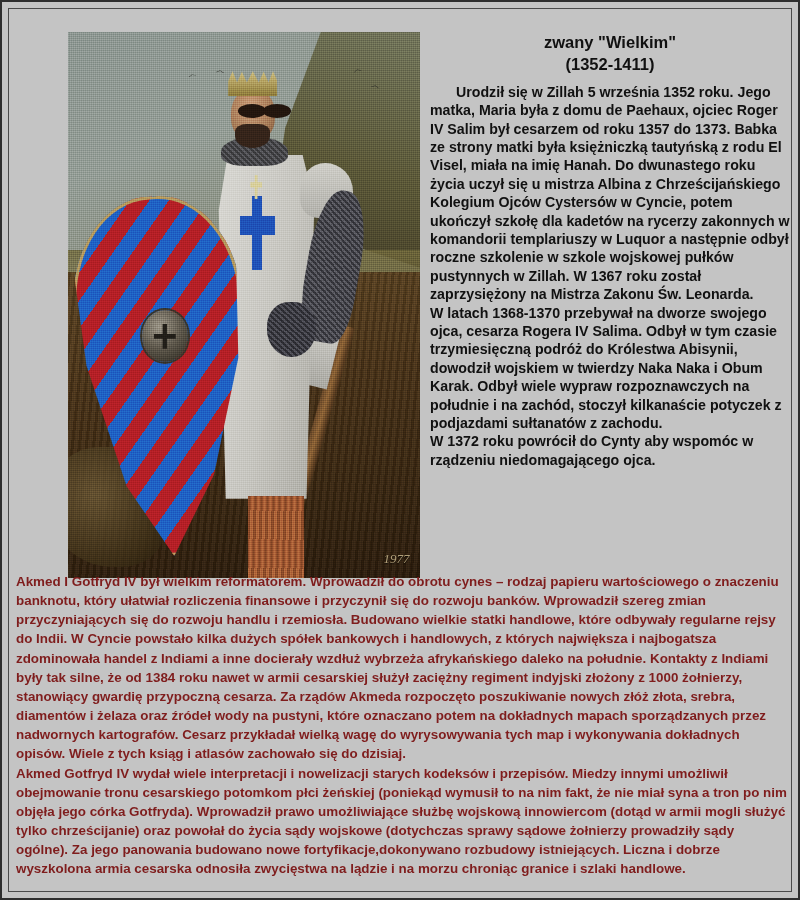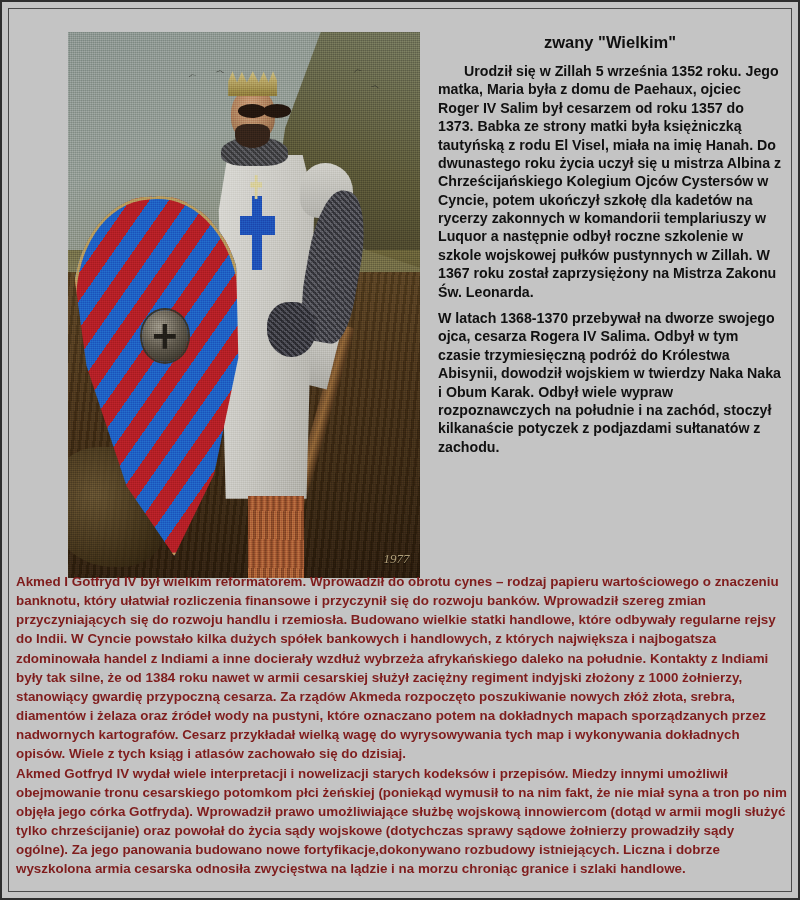--- a/index.html
+++ b/index.html
@@ -255,21 +255,21 @@
   }
   .title-block .tline { display: block; }
   .bio {
     margin-top: 7px;
     font-size: 14.2px;
     line-height: 1.295;
     font-weight: bold;
     color: #111;
     text-align: left;
   }
-  .bio p { margin: 8px; }
+  .bio p { margin: 0; }
   .bio p.indent { text-indent: 26px; }
 
   
   .bottom-area {
     position: absolute;
     left: 14px;
     top: 570px;
     width: 772px;
     font-size: 13.4px;
     line-height: 1.43;
@@ -323,25 +323,27 @@
         <div class="shield-boss"></div>
 
         <div class="photo-grain"></div>
         <div class="signature">1977</div>
       </div>
     </div>
 
     <div class="right-col">
       <div class="title-block">
         <span class="tline">zwany "Wielkim"</span>
+        <span class="tline">(1352-1411)</span>
       </div>
 
       <div class="bio">
         <p class="indent">Urodził się w Zillah 5 września 1352 roku. Jego matka, Maria była z domu de Paehaux, ojciec Roger IV Salim był cesarzem od roku 1357 do 1373. Babka ze strony matki była księżniczką tautyńską z rodu El Visel, miała na imię Hanah. Do dwunastego roku życia uczył się u mistrza Albina z Chrześcijańskiego Kolegium Ojców Cystersów w Cyncie, potem ukończył szkołę dla kadetów na rycerzy zakonnych w komandorii templariuszy w Luquor a następnie odbył roczne szkolenie w szkole wojskowej pułków pustynnych w Zillah. W 1367 roku został zaprzysiężony na Mistrza Zakonu Św. Leonarda.</p>
         <p>W latach 1368-1370 przebywał na dworze swojego ojca, cesarza Rogera IV Salima. Odbył w tym czasie trzymiesięczną podróż do Królestwa Abisynii, dowodził wojskiem w twierdzy  Naka Naka i Obum Karak. Odbył wiele wypraw rozpoznawczych na południe i na zachód, stoczył kilkanaście potyczek z podjazdami sułtanatów z zachodu.</p>
+        <p>W 1372 roku powrócił do Cynty aby wspomóc w rządzeniu  niedomagającego ojca.</p>
       </div>
     </div>
   </div>
 
   <div class="bottom-area">
     <p>Akmed I Gotfryd IV był wielkim reformatorem. Wprowadził do obrotu cynes – rodzaj papieru wartościowego o znaczeniu banknotu, który ułatwiał rozliczenia finansowe i przyczynił się do rozwoju banków. Wprowadził szereg zmian przyczyniających się do rozwoju handlu i rzemiosła. Budowano wielkie statki handlowe, które odbywały regularne rejsy do Indii. W Cyncie powstało kilka dużych spółek bankowych i handlowych, z których największa i najbogatsza zdominowała handel z Indiami a inne docierały wzdłuż wybrzeża afrykańskiego daleko na południe. Kontakty z Indiami były tak silne, że od 1384 roku nawet w armii cesarskiej służył zaciężny regiment indyjski złożony z 1000 żołnierzy, stanowiący gwardię przypoczną cesarza. Za rządów Akmeda rozpoczęto poszukiwanie nowych złóż złota, srebra, diamentów i żelaza oraz źródeł wody na pustyni, które oznaczano potem na dokładnych mapach sporządzanych przez nadwornych kartografów. Cesarz przykładał wielką wagę do wyrysowywania tych map i wykonywania dokładnych opisów. Wiele z tych ksiąg i atlasów zachowało się do dzisiaj.</p>
     <p>Akmed Gotfryd IV wydał wiele interpretacji i nowelizacji starych kodeksów i przepisów. Miedzy innymi umożliwił obejmowanie tronu cesarskiego potomkom płci żeńskiej (poniekąd wymusił to na nim fakt, że nie miał syna a tron po nim objęła jego córka Gotfryda). Wprowadził prawo umożliwiające służbę wojskową innowiercom (dotąd w armii mogli służyć tylko chrześcijanie) oraz powołał do życia sądy wojskowe (dotychczas sprawy sądowe żołnierzy prowadziły sądy ogólne). Za jego panowania budowano nowe fortyfikacje,dokonywano rozbudowy istniejących. Liczna i dobrze wyszkolona armia cesarska odnosiła zwycięstwa na lądzie i na morzu chroniąc granice i szlaki handlowe.</p>
   </div>
 
 </div>

